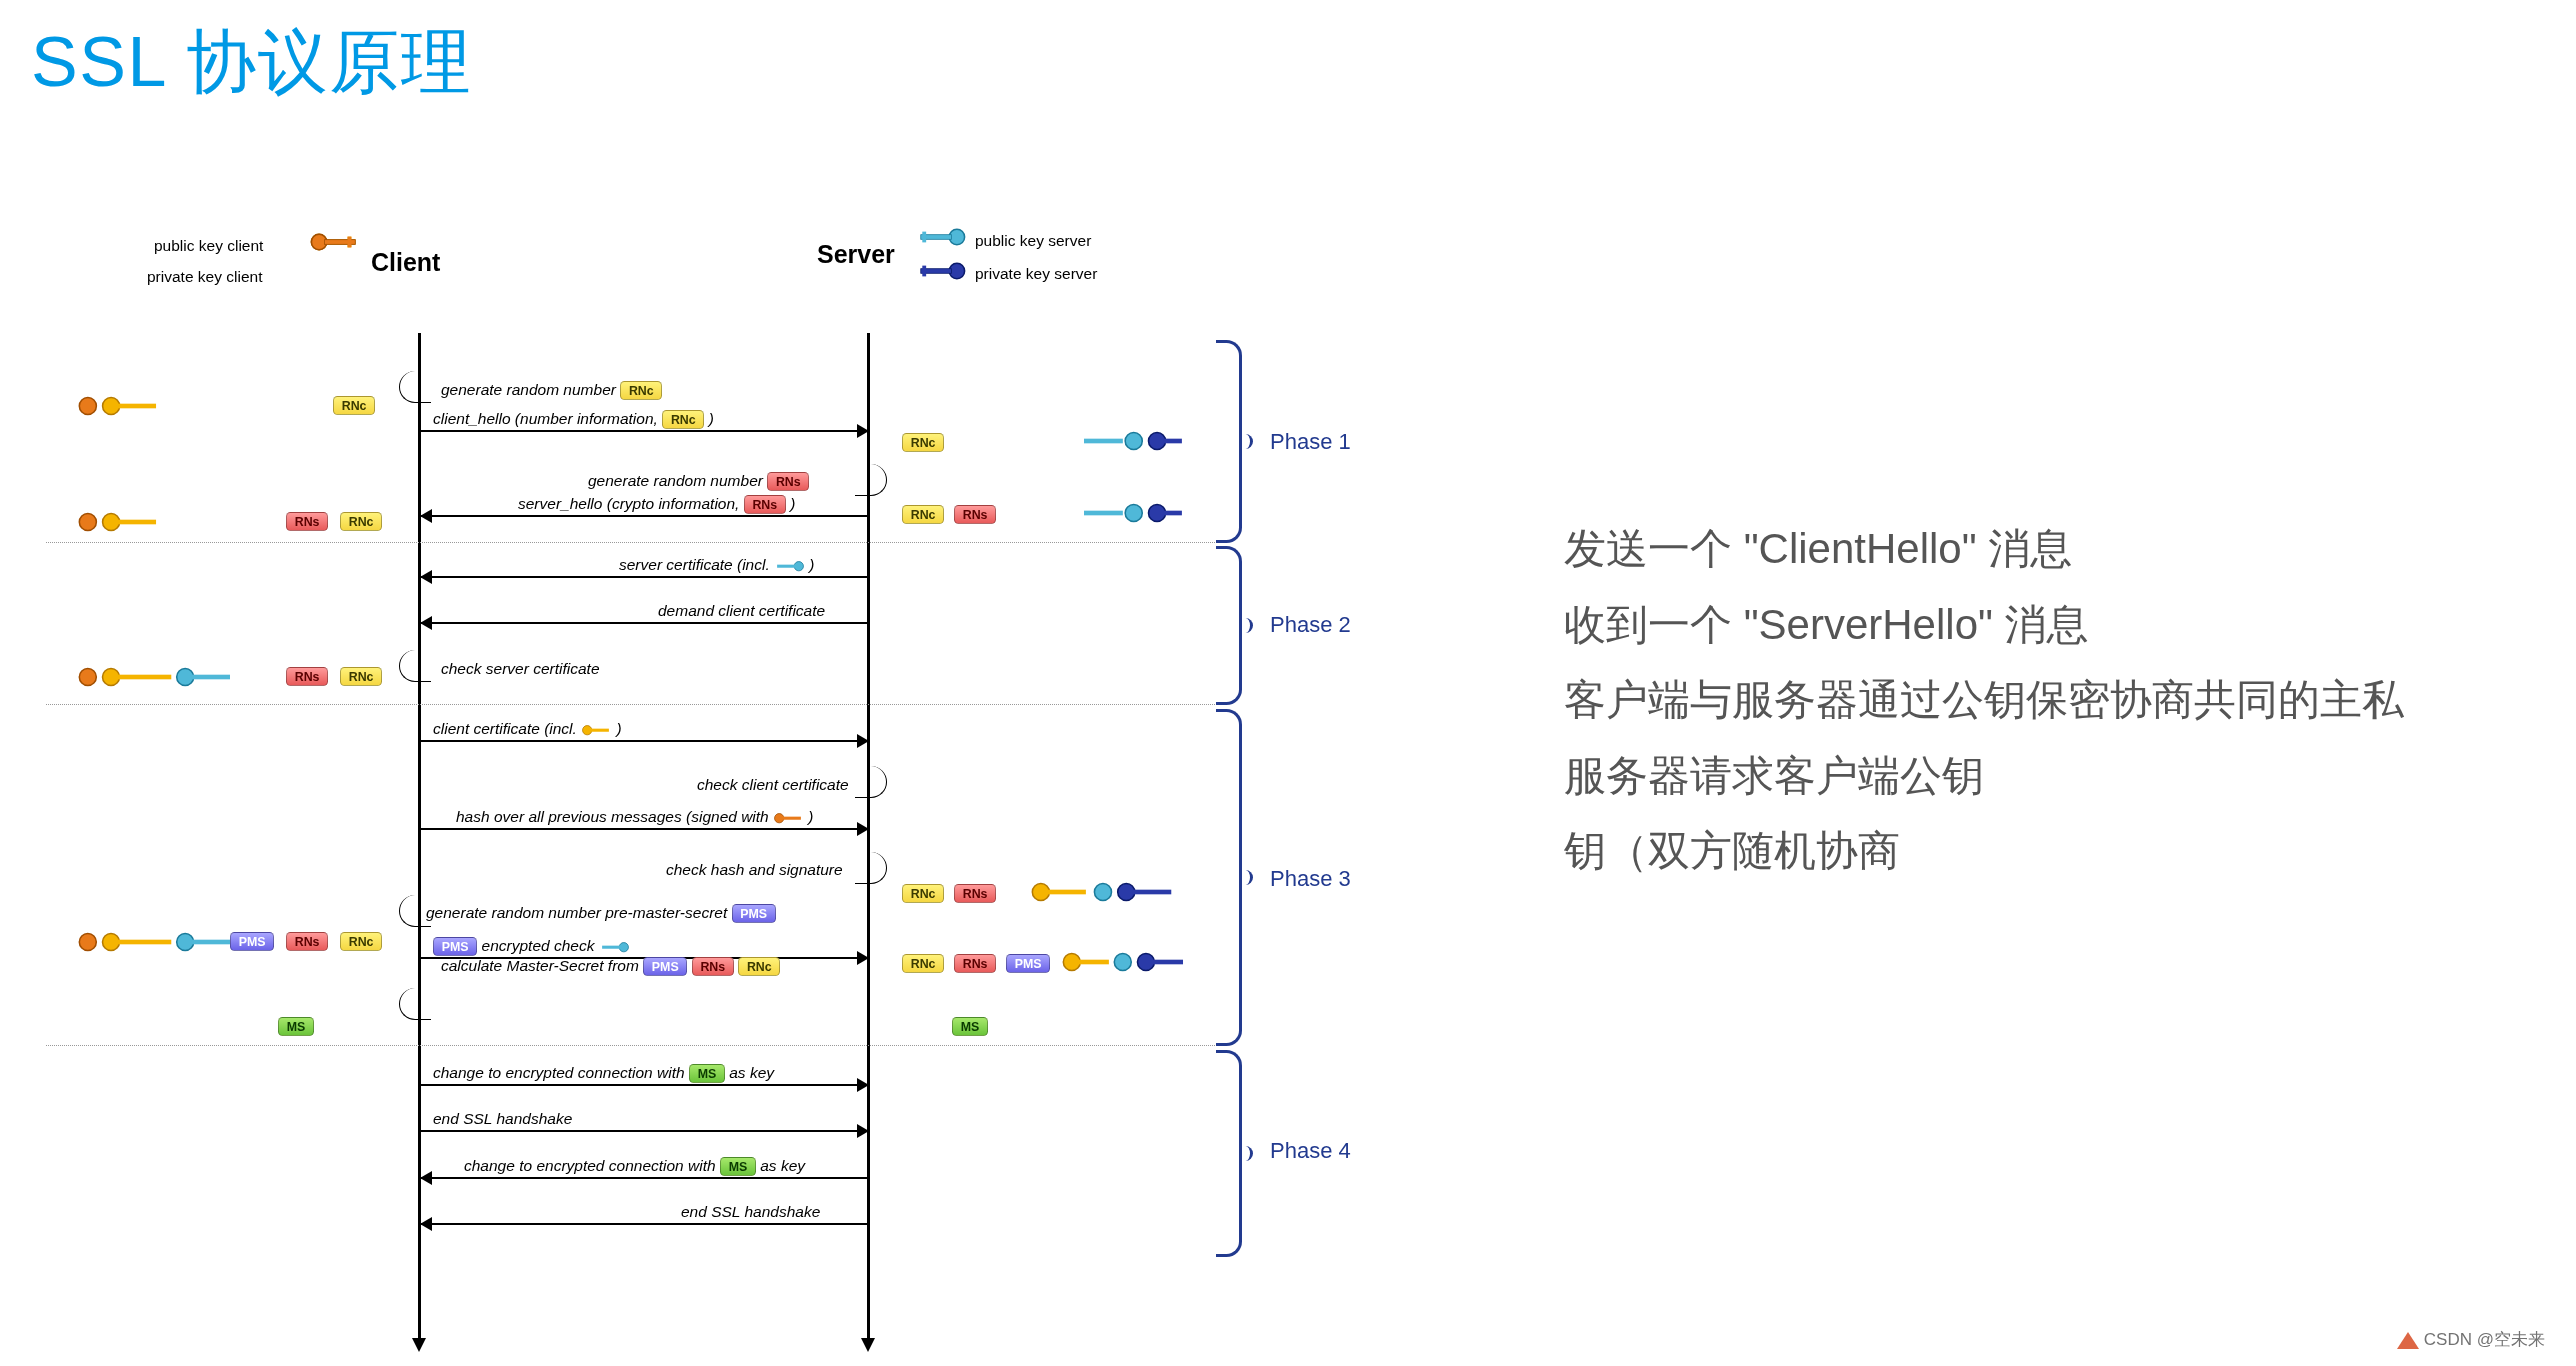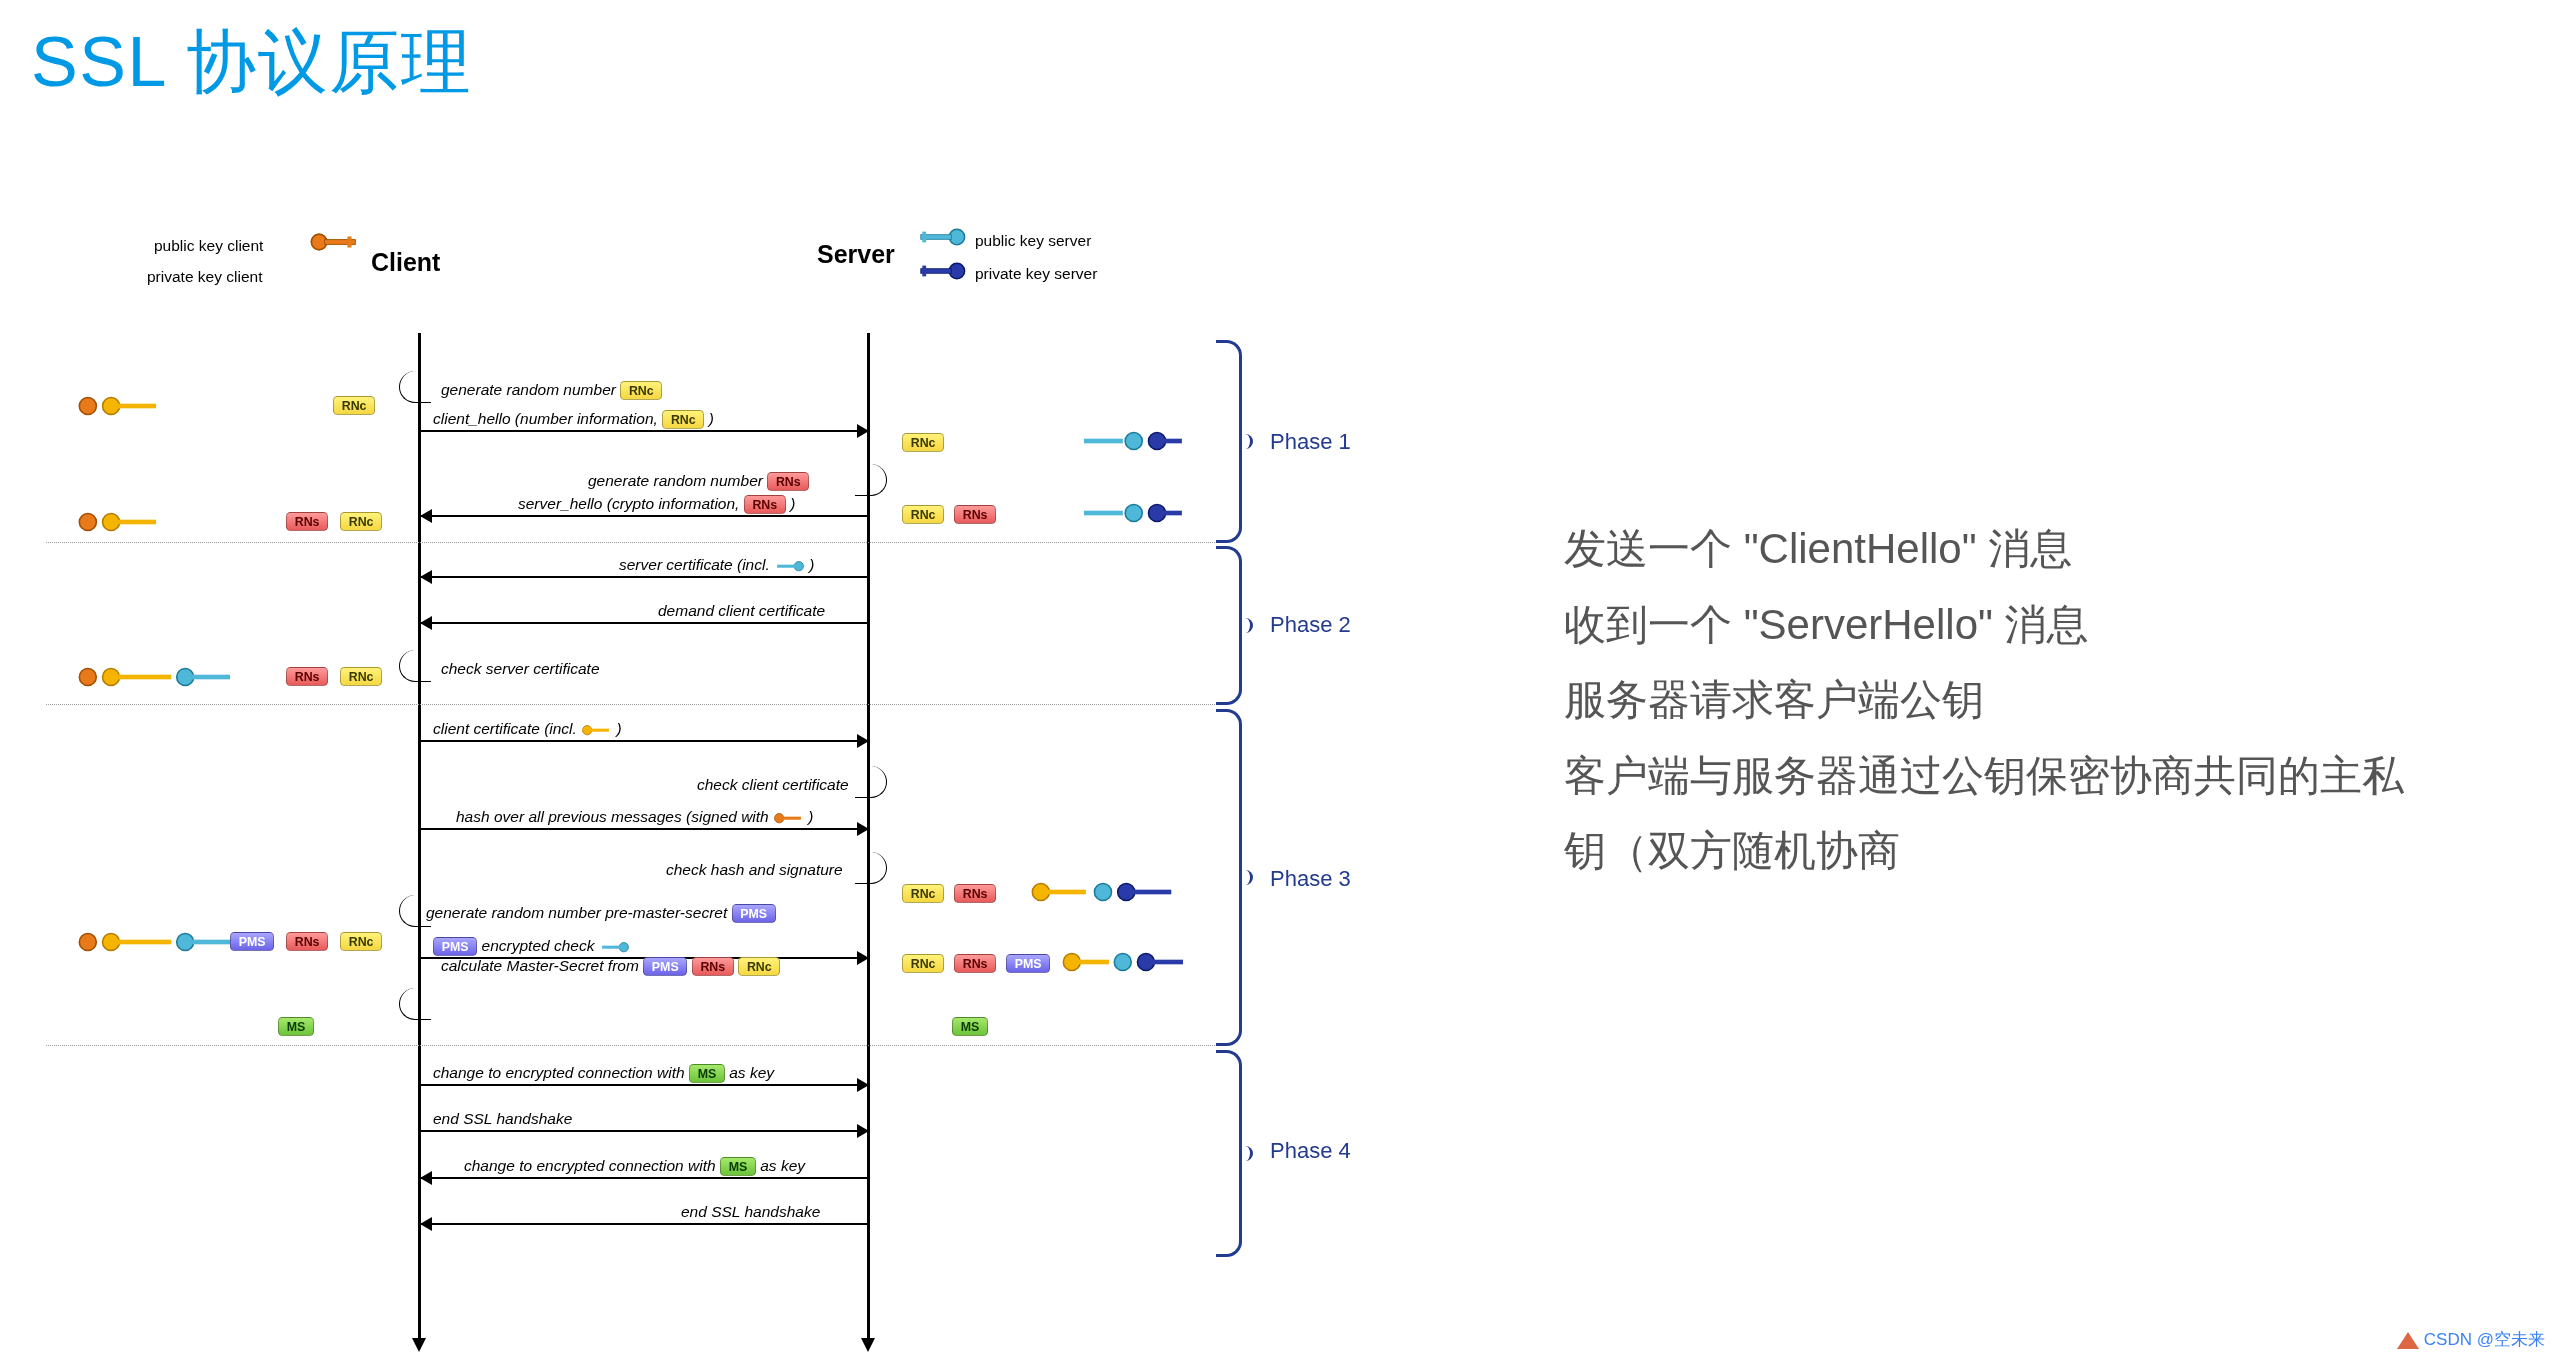--- a/index.html
+++ b/index.html
@@ -20,21 +20,21 @@
   .rn{background:linear-gradient(#fff27a,#f5d742);color:#3a3a00}
   .rn2{background:linear-gradient(#ff9a9a,#e85a5a);color:#5a0000}
   .pms{background:linear-gradient(#a9a6ff,#6b63e8);color:#fff}
   .ms{background:linear-gradient(#a6e86b,#6bc43a);color:#0a3a00}
   .key{display:inline-block;vertical-align:middle}
   .brace{position:absolute;right:-31px;width:23px;border-right:3.1px solid #223a8f;border-top:3.1px solid #223a8f;border-bottom:3.1px solid #223a8f;border-radius:0 15.5px 15.5px 0}
   .brace::after{content:"";position:absolute;right:-14px;top:calc(50% - 7.7px);width:12.4px;height:15.5px;border-right:3.1px solid #223a8f;border-radius:0 9.3px 9.3px 0}
   .phase{position:absolute;color:#223a8f;font-size:22px}
   .sep{position:absolute;left:0;width:1177px;border-top:1.5px dotted #999}
   .notes{position:absolute;left:1564px;top:511px;font-size:42px;color:#555;line-height:1.8;width:991px}
-  .watermark{position:absolute;right:31px;bottom:15.5px;color:#3b82f6;font-size:17px}
+  .watermark{position:absolute;right:31px;bottom:15.5px;color:#737373;font-size:17px}
   .triangle-logo{display:inline-block;width:0;height:0;border-left:11px solid transparent;border-right:11px solid transparent;border-bottom:17px solid #d64;vertical-align:middle;margin-right:4.6px}
   .key svg{display:block}
 </style>
 </head>
 <body>
 
 <div class="title">SSL 协议原理</div>
 
 <div class="diagram">
 
@@ -236,19 +236,19 @@
   <div class="brace" style="top:477px;height:331px;left:1170px"></div>
   <div class="phase" style="left:1224px;top:634px">Phase 3</div>
   <div class="brace" style="top:818px;height:201px;left:1170px"></div>
   <div class="phase" style="left:1224px;top:906px">Phase 4</div>
 
 </div>
 
 <div class="notes">
   <div>发送一个 "ClientHello" 消息</div>
   <div>收到一个 "ServerHello" 消息</div>
+  <div>客户端与服务器通过公钥保密协商共同的主私</div>
   <div>服务器请求客户端公钥</div>
-  <div>客户端与服务器通过公钥保密协商共同的主私</div>
   <div>钥（双方随机协商</div>
 </div>
 
 <div class="watermark"><span class="triangle-logo"></span><span>CSDN @空未来</span></div>
 
 
 </body></html>

